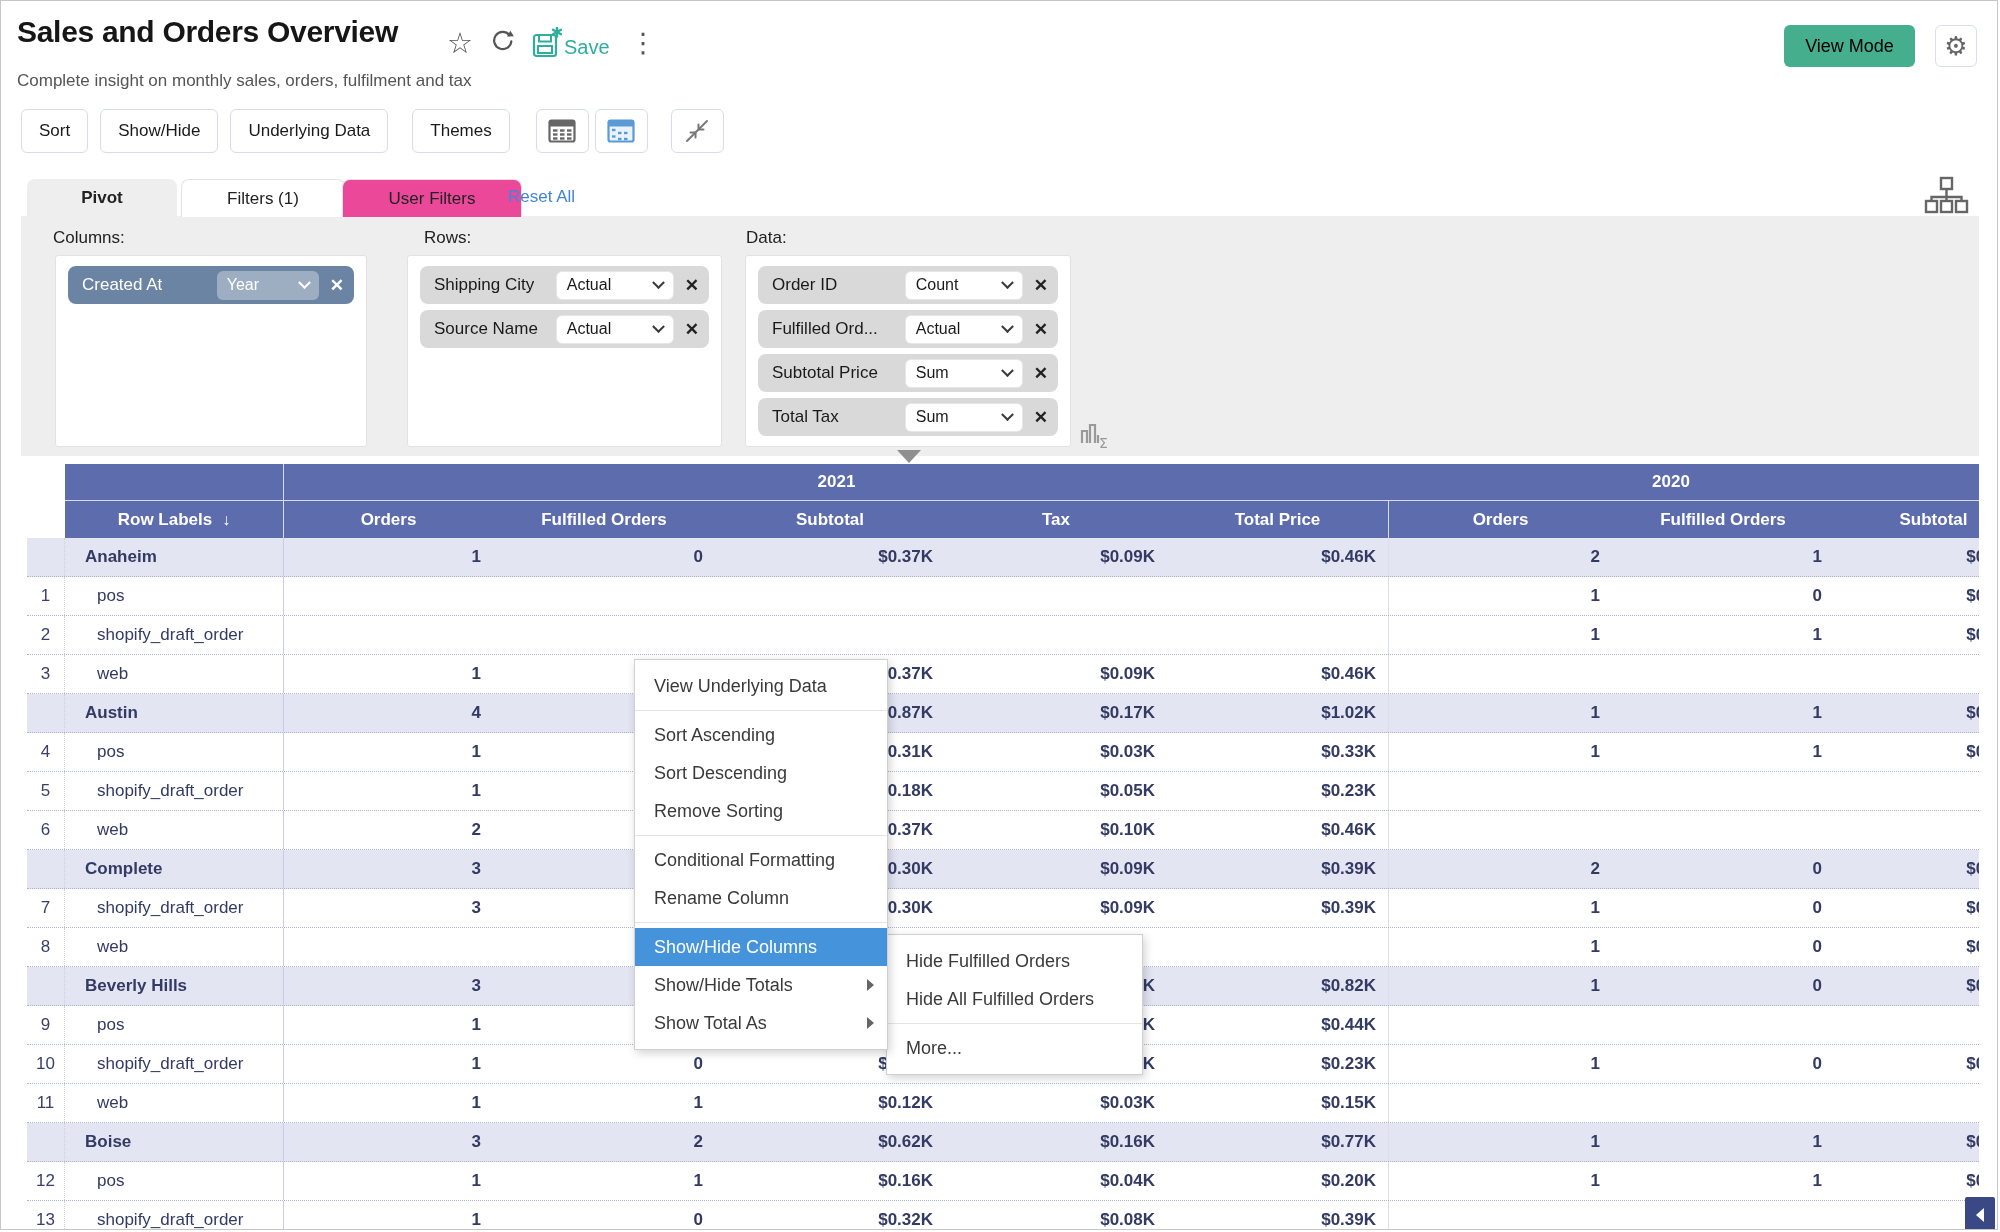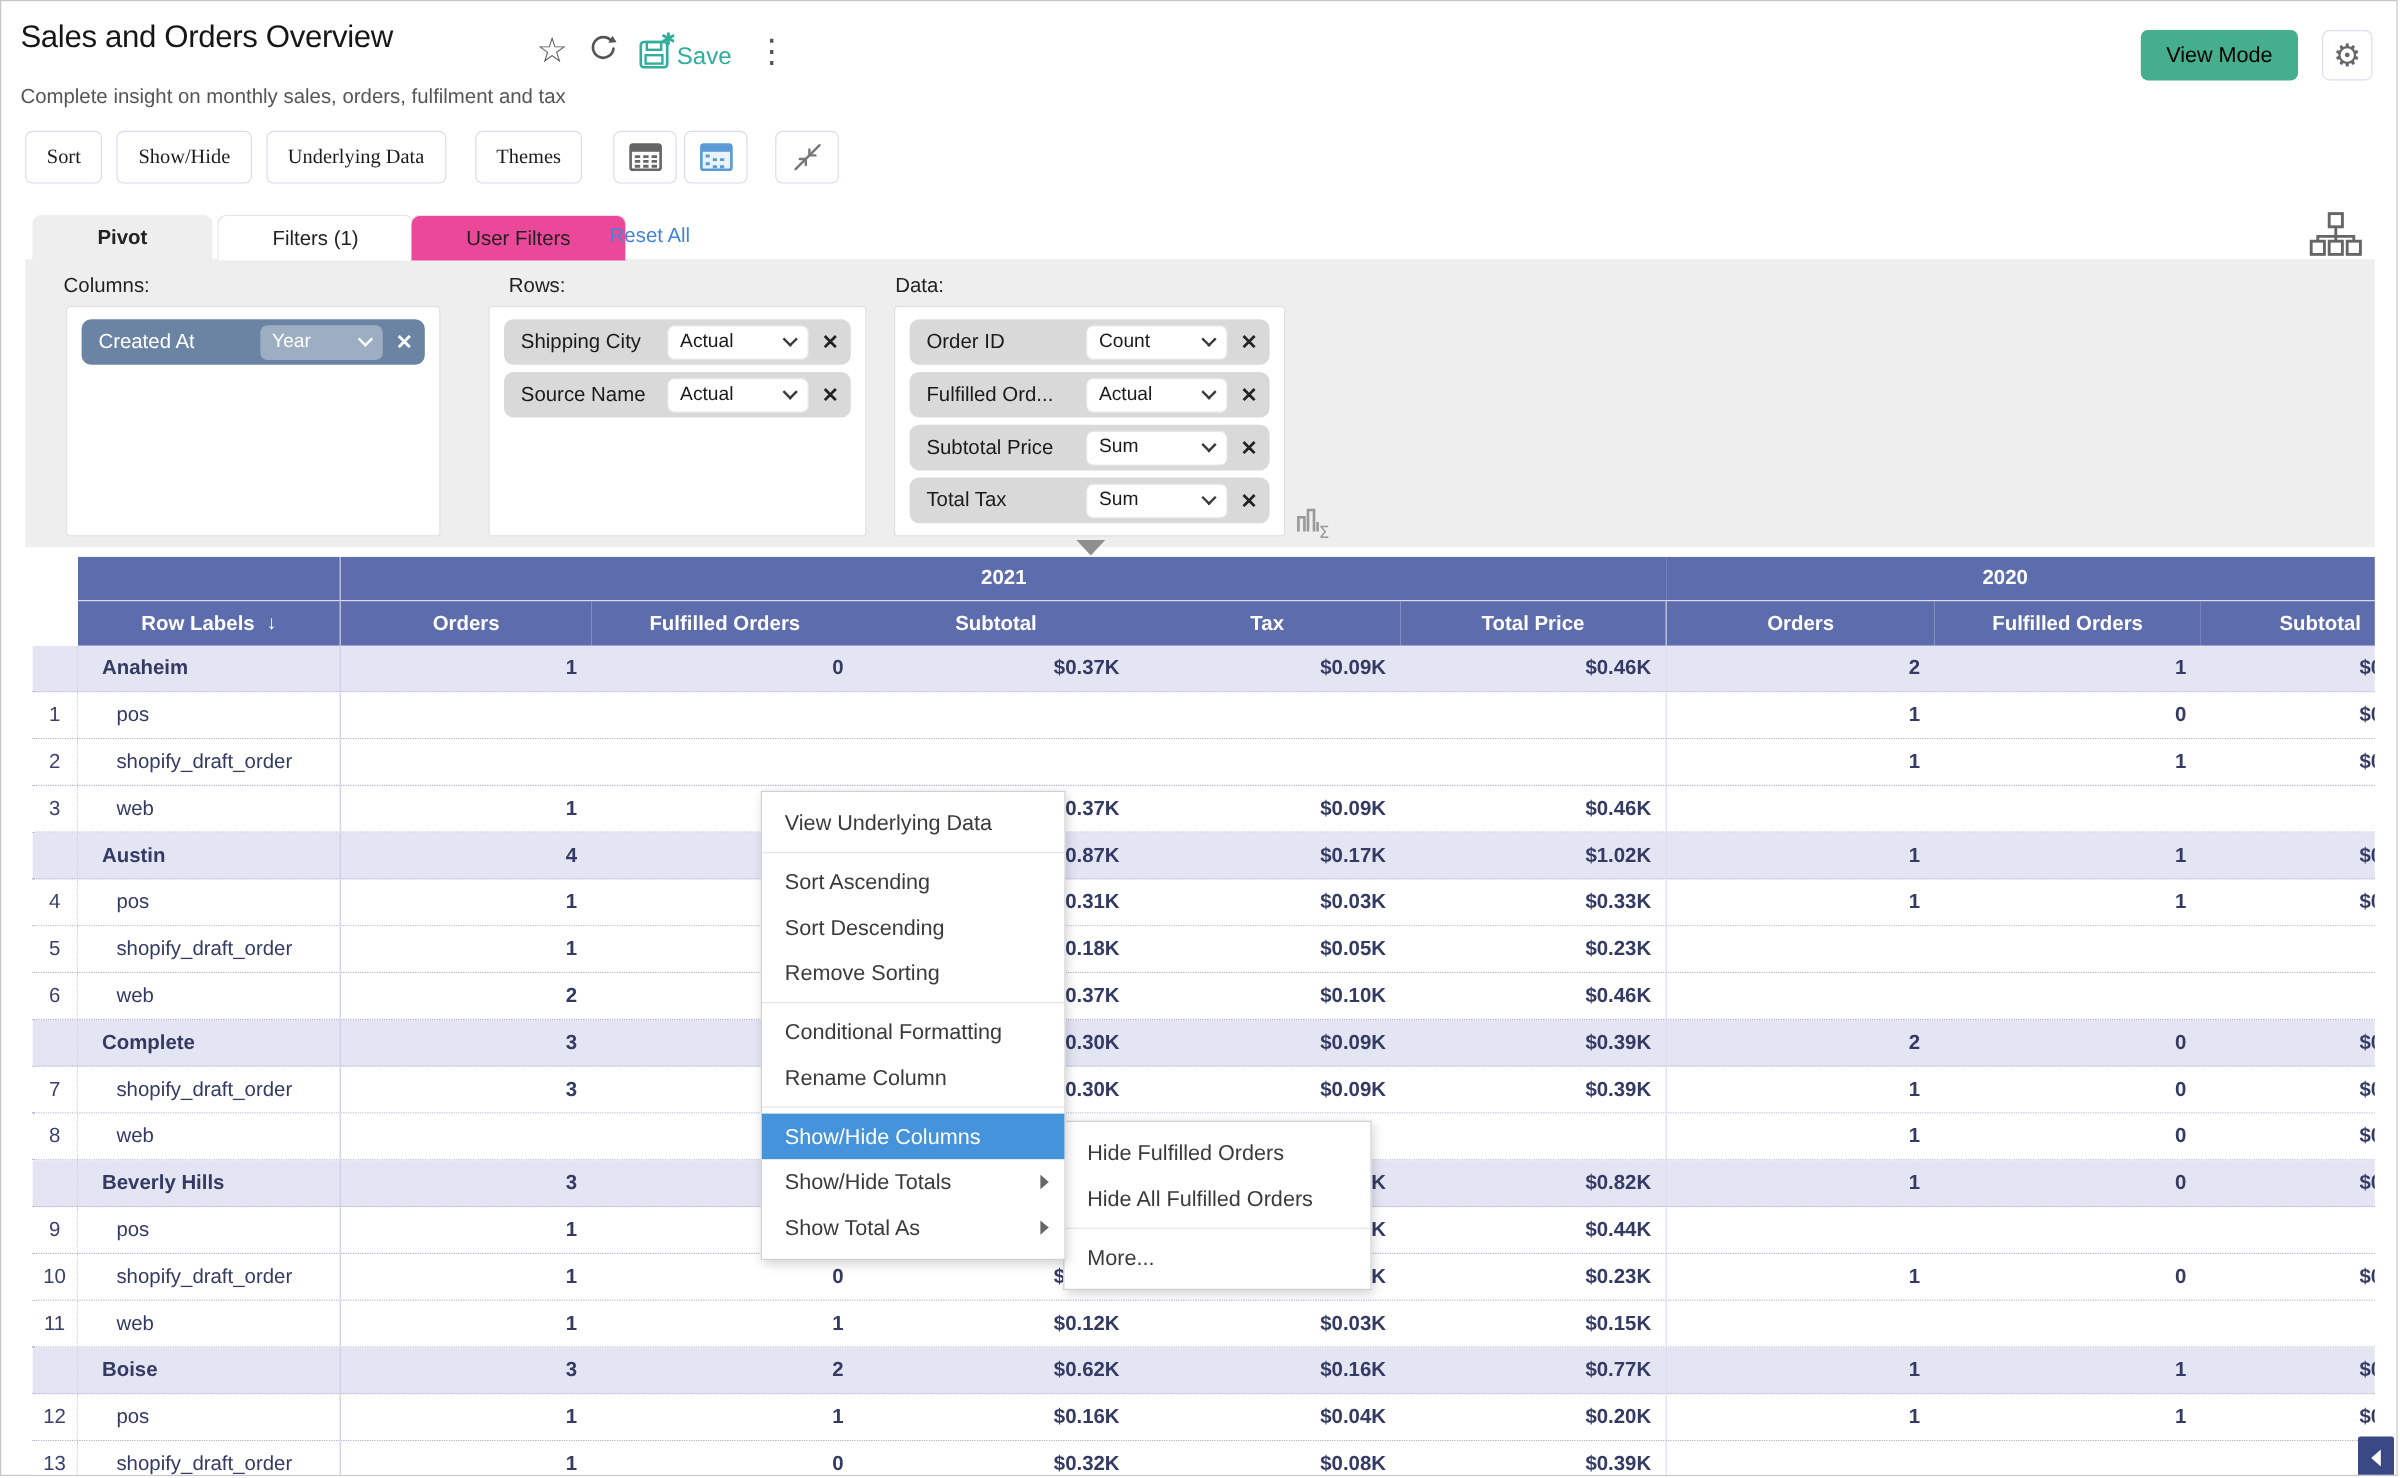--- a/index.html
+++ b/index.html
@@ -1,32 +1,32 @@
 <!DOCTYPE html>
 <html><head>
 <meta charset="utf-8">
 <style>
   * { margin:0; padding:0; box-sizing:border-box; }
   html,body { width:2000px; height:1232px; font-family:"Liberation Sans", sans-serif; background:#fff; }
   #page { position:relative; width:1998px; height:1230px; border:1px solid #c6c6c6; background:#fff; overflow:hidden; }
 
   
-  .title { position:absolute; left:16px; top:14px; font-size:26px; font-weight:400; color:#161616; letter-spacing:-0.3px; }
+  .title { position:absolute; left:16px; top:14px; font-size:30px; font-weight:700; color:#161616; letter-spacing:-0.3px; }
   .subtitle { position:absolute; left:16px; top:70px; font-size:17px; color:#555; }
   .title-icons { position:absolute; left:446px; top:22px; display:flex; align-items:center; gap:16px; height:40px; }
   .star { font-size:29px; color:#555; line-height:1; }
   .save-wrap { display:flex; align-items:flex-end; gap:2px; color:#2fae9e; font-size:20px; }
   .kebab { font-size:27px; color:#555; line-height:1; padding:0 4px; }
   .viewmode-btn { position:absolute; left:1783px; top:24px; width:131px; height:42px; background:#44ae8d; color:#000000;
                   border:none; border-radius:6px; font-size:18px; font-family:inherit; }
   .gear-btn { position:absolute; left:1934px; top:24px; width:42px; height:42px; background:#fff; border:1px solid #d9def0;
               border-radius:6px; font-size:26px; color:#666; display:flex; align-items:center; justify-content:center; }
 
   
-  #toolbar { position:absolute; left:20px; top:108px; display:flex; align-items:center; gap:12px;font-family:Liberation Serif, serif; }
+  #toolbar { position:absolute; left:20px; top:108px; display:flex; align-items:center; gap:12px; }
   .tb-btn { height:44px; padding:0 17px; background:#fff; border:1px solid #d6dcea; border-radius:6px;
             font-size:17px; color:#1a1a1a; font-family:inherit; display:flex; align-items:center; }
   .tb-btn.sp { margin-left:12px; }
   .icon-btn { width:53px; height:44px; background:#fff; border:1px solid #d6dcea; border-radius:6px;
               display:flex; align-items:center; justify-content:center; }
   .icon-btn.first { margin-left:14px; }
   .icon-btn.joined { margin-left:-6px; }
   .icon-btn.last { margin-left:11px; }
 
   

